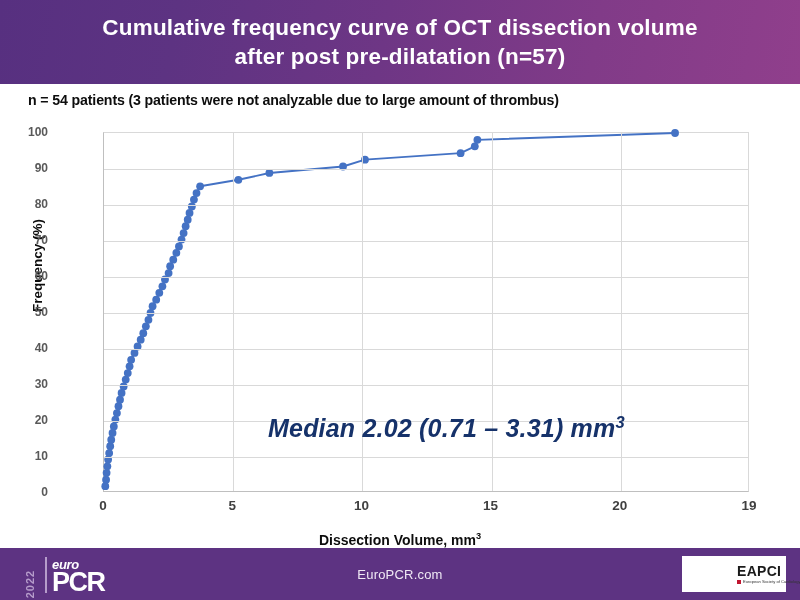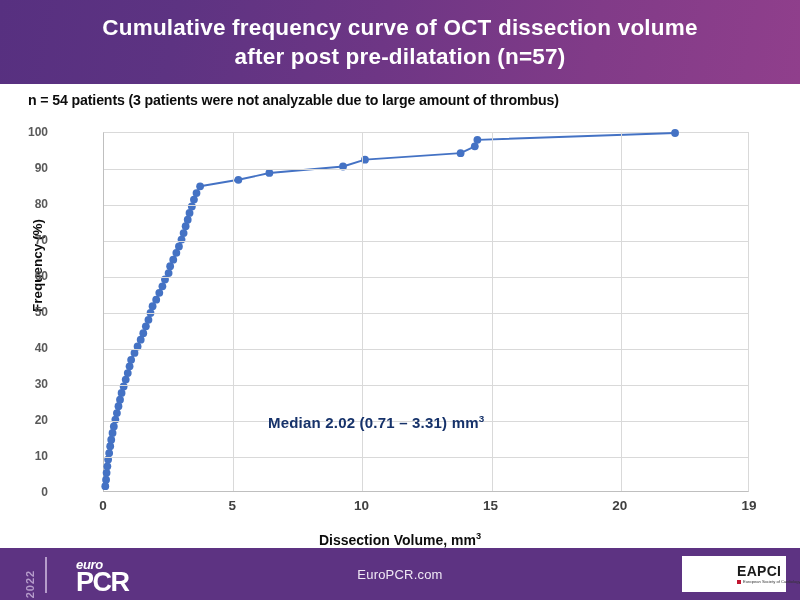--- a/index.html
+++ b/index.html
@@ -105,25 +105,26 @@
     left: 0; top: 414px;
     width: 800px;
     text-align: center;
     font-size: 14px;
     font-weight: bold;
     color: #0d0d0d;
   }
   #median-note {
     position: absolute;
     left: 268px; top: 296px;
-    font-size: 15px;
+    font-size: 25px;
     font-weight: bold;
     color: #16326a;
     white-space: nowrap;
     letter-spacing: .2px;
+    font-style: italic;
   }
   sup { font-size: .66em; vertical-align: super; line-height: 0; }
 
   
   #footer {
     position: absolute; left: 0; top: 548px;
     width: 800px; height: 52px;
     background: #5d3382;
     display: flex; align-items: center;
   }
@@ -132,21 +133,21 @@
     display: flex; align-items: flex-end; height: 44px;
   }
   #footer-year {
     font-size: 11px; font-weight: bold; color: #b69ccb;
     transform: rotate(-90deg);
     letter-spacing: 1px;
     margin-right: -3px; margin-bottom: 6px;
     width: 36px; text-align: center;
   }
   #logo-bar { width: 2px; height: 36px; background: #b69ccb; margin: 0 5px 3px 0; }
-  #logo-words { line-height: 1; margin-left: 24px; }
+  #logo-words { line-height: 1; }
   #logo-euro {
     font-size: 13px; font-style: italic; font-weight: bold;
     color: #ffffff; letter-spacing: -0.3px; display: block;
   }
   #logo-pcr {
     font-size: 27px; font-weight: bold; color: #ffffff;
     letter-spacing: -1.5px; display: block; margin-top: -2px;
   }
   #footer-center {
     position: absolute; left: 0; width: 800px; text-align: center;

